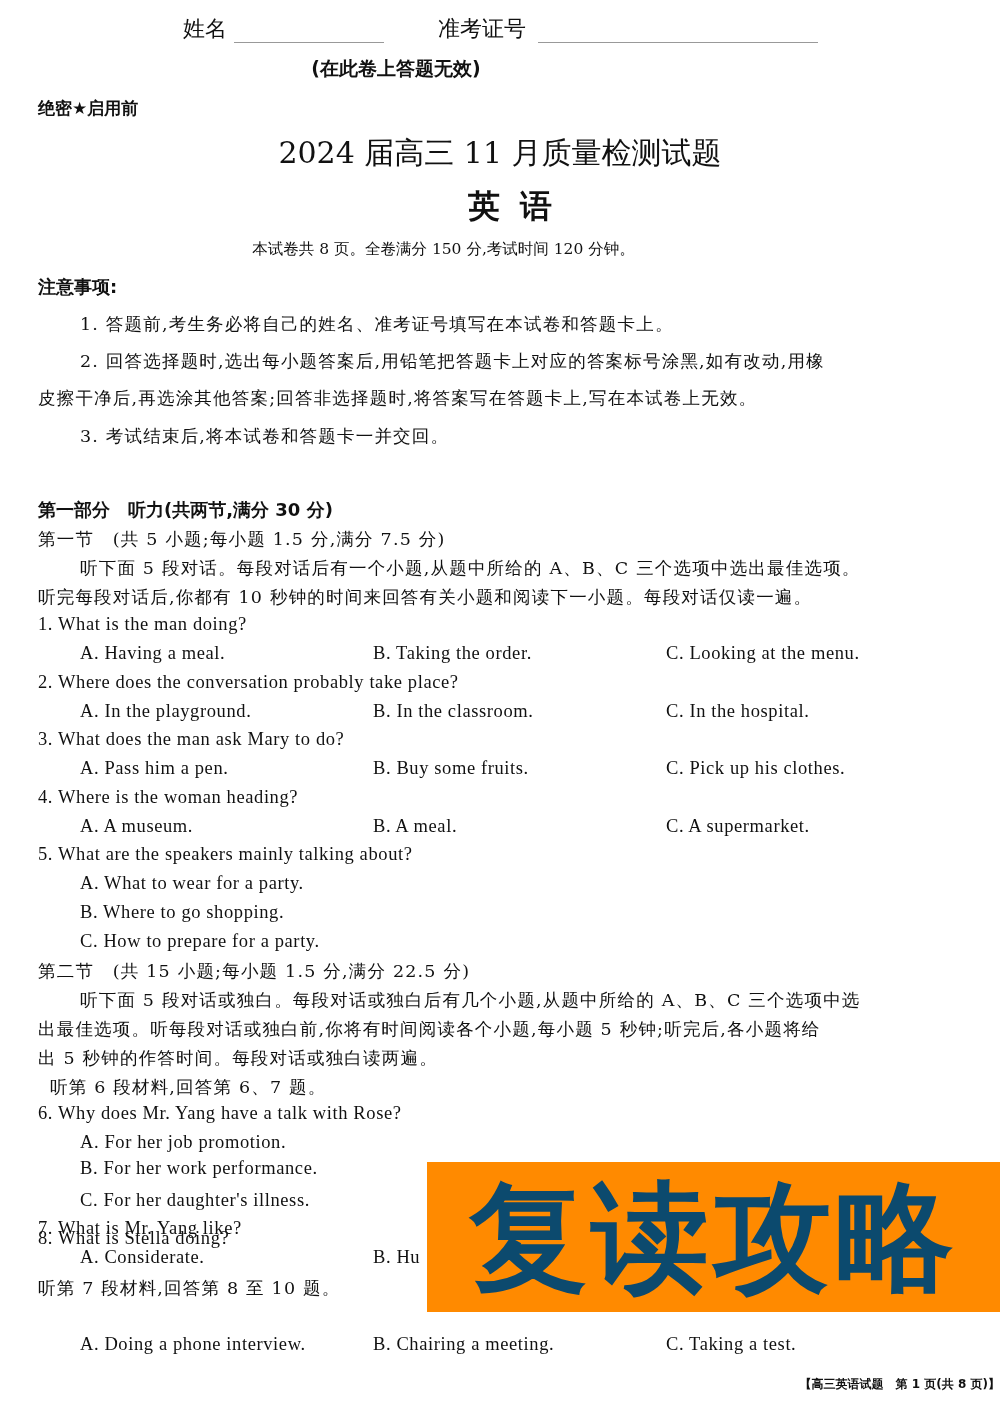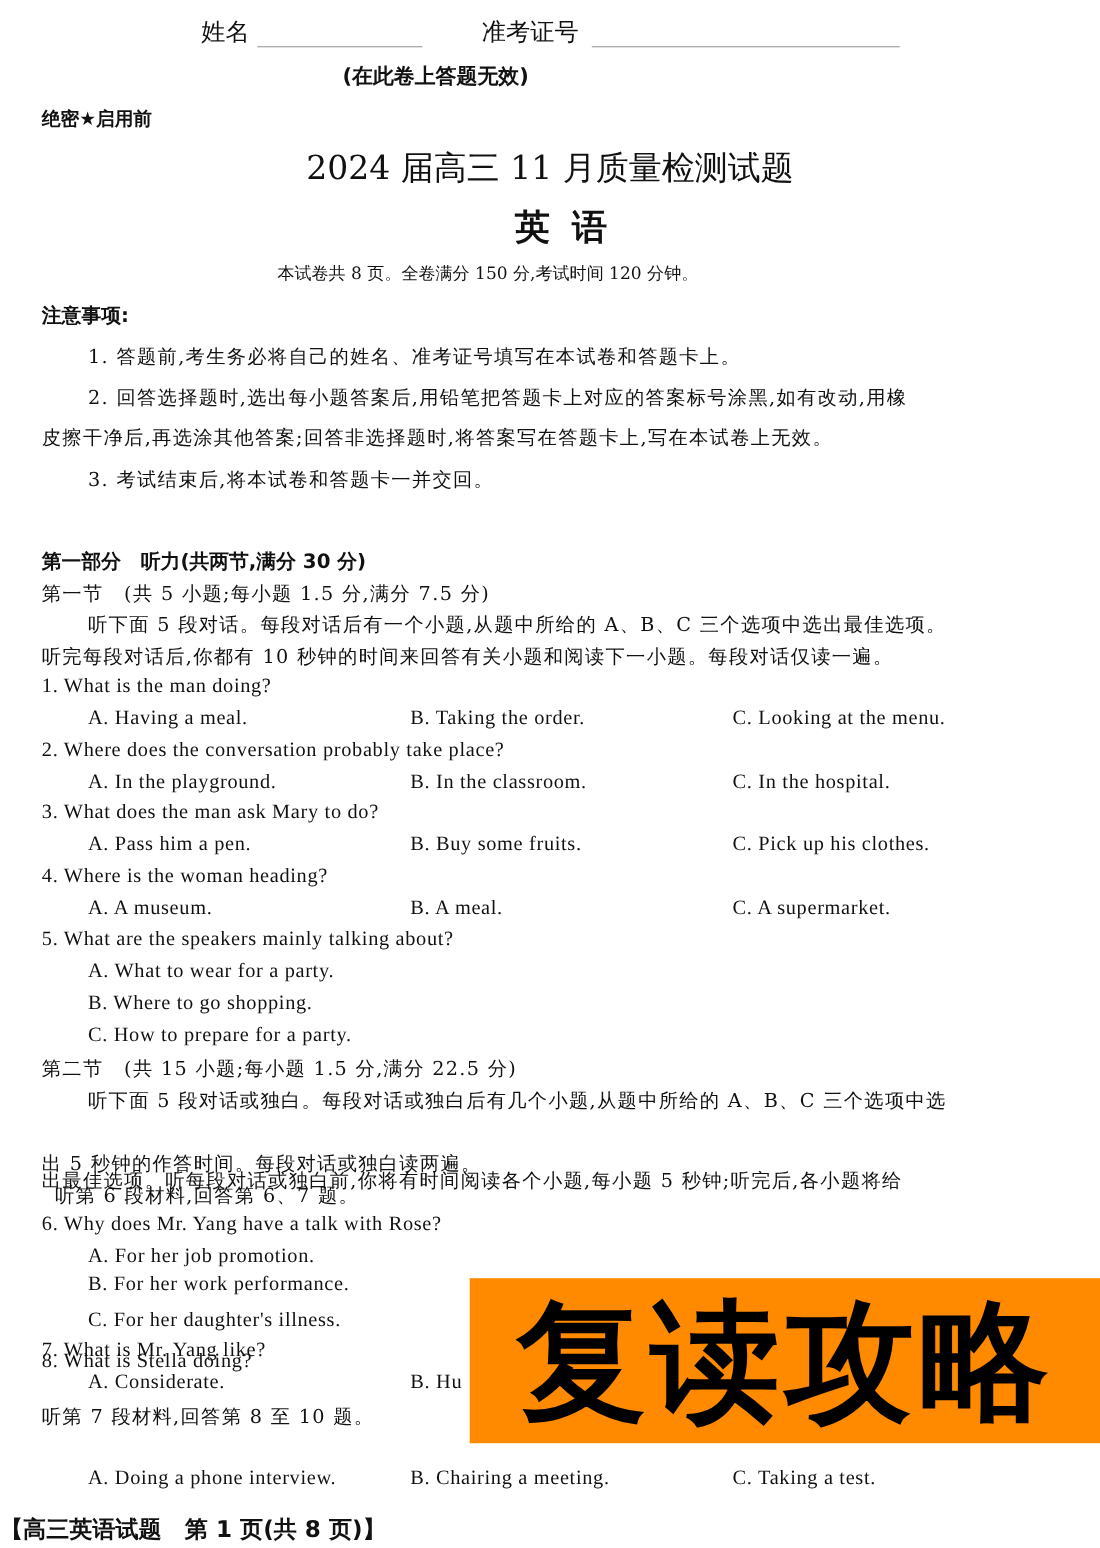--- a/index.html
+++ b/index.html
@@ -13,22 +13,22 @@
   .notice { font-size:19px; font-weight:bold; }
   .secret { font-size:17px; font-weight:bold; }
   .title { font-size:30px; left:0; width:1000px; text-align:center; }
   .subject { font-size:32px; font-weight:bold; left:0; width:1000px; text-align:center; letter-spacing:20px; }
   .info { font-size:15.5px; left:0; width:887px; text-align:center; }
   .cn { font-size:17.5px; letter-spacing:1.2px; }
   .cnb { font-size:18px; font-weight:bold; }
   .en { font-size:18.5px; letter-spacing:0.6px; }
   .banner { position:absolute; left:427px; top:1162px; width:573px; height:150px; background:#FF8A00; }
   .banner-text { position:absolute; left:0; top:0; width:100%; height:100%; display:flex; align-items:center; justify-content:center;
-                 color:#000000; font-family:"DejaVu Sans", sans-serif; font-weight:bold; font-size:118px; letter-spacing:4px; line-height:1; }
-  .footer { font-size:21px; left:0; width:1000px; text-align:left; font-weight:bold; }
+                 color:#0c4a6e; font-family:"DejaVu Sans", sans-serif; font-weight:bold; font-size:118px; letter-spacing:4px; line-height:1; }
+  .footer { font-size:12px; left:0; width:1000px; text-align:right; font-weight:bold; }
 </style>
 </head>
 <body>
 
 <div class="abs sans hdr-label" style="left:183px; top:14px;">姓名</div>
 <div class="uline" style="left:234px; top:42px; width:150px;"></div>
 <div class="abs sans hdr-label" style="left:438px; top:14px;">准考证号</div>
 <div class="uline" style="left:538px; top:42px; width:280px;"></div>
 <div class="abs sans notice" style="left:0; width:792px; text-align:center; top:56px;">(在此卷上答题无效)</div>
 <div class="abs sans secret" style="left:38px; top:97px;">绝密★启用前</div>
@@ -68,21 +68,21 @@
 <div class="abs en serif" style="left:373px; top:816px;">B. A meal.</div>
 <div class="abs en serif" style="left:666px; top:816px;">C. A supermarket.</div>
 
 <div class="abs en serif" style="left:38px; top:844px;">5. What are the speakers mainly talking about?</div>
 <div class="abs en serif" style="left:80px; top:873px;">A. What to wear for a party.</div>
 <div class="abs en serif" style="left:80px; top:902px;">B. Where to go shopping.</div>
 <div class="abs en serif" style="left:80px; top:931px;">C. How to prepare for a party.</div>
 
 <div class="abs cn" style="left:38px; top:959px;">第二节　(共 15 小题;每小题 1.5 分,满分 22.5 分)</div>
 <div class="abs cn" style="left:80px; top:988px;">听下面 5 段对话或独白。每段对话或独白后有几个小题,从题中所给的 A、B、C 三个选项中选</div>
-<div class="abs cn" style="left:38px; top:1017px;margin-top:44px;">出最佳选项。听每段对话或独白前,你将有时间阅读各个小题,每小题 5 秒钟;听完后,各小题将给</div>
+<div class="abs cn" style="left:38px; top:1017px;">出最佳选项。听每段对话或独白前,你将有时间阅读各个小题,每小题 5 秒钟;听完后,各小题将给</div>
 <div class="abs cn" style="left:38px; top:1046px;">出 5 秒钟的作答时间。每段对话或独白读两遍。</div>
 <div class="abs cn" style="left:38px; top:1075px;padding-left:12px;">听第 6 段材料,回答第 6、7 题。</div>
 
 <div class="abs en serif" style="left:38px; top:1103px;">6. Why does Mr.  Yang have a talk with Rose?</div>
 <div class="abs en serif" style="left:80px; top:1132px;">A. For her job promotion.</div>
 <div class="abs en serif" style="left:80px; top:1158px;">B. For her work performance.</div>
 <div class="abs en serif" style="left:80px; top:1190px;">C. For her daughter's illness.</div>
 
 <div class="abs en serif" style="left:38px; top:1218px;">7. What is Mr.  Yang like?</div>
 <div class="abs en serif" style="left:80px; top:1247px;">A. Considerate.</div>

